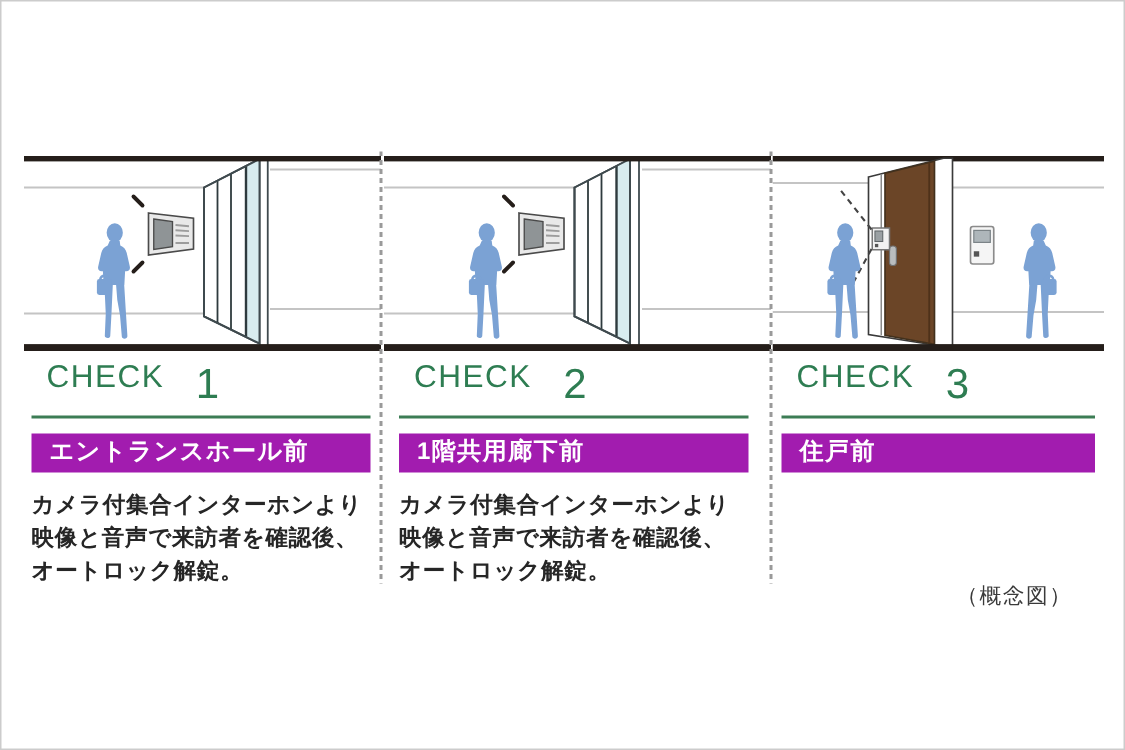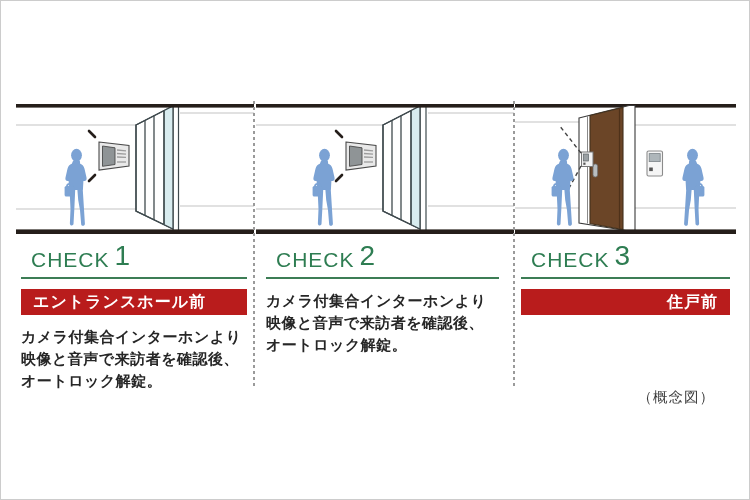--- a/index.html
+++ b/index.html
@@ -17,32 +17,32 @@
     position:absolute;top:100px;height:288px;width:2px;
     background:repeating-linear-gradient(to bottom,#9a9a9a 0 3px,transparent 3px 6px);
   }
   .sep-1{left:252px;}
   .sep-2{left:512px;}
   .check-col{position:absolute;top:239px;}
   .col-1{left:20px;width:226px;}
   .col-2{left:265px;width:233px;}
   .col-3{left:520px;width:209px;}
   .check-heading{
-    display:flex;align-items:flex-end;gap:5px;
+    display:flex;align-items:flex-start;gap:21px;
     color:#2e7d52;border-bottom:2px solid #3c7d55;
     padding:0 0 5px 10px;
   }
   .check-word{font-size:21px;letter-spacing:1px;}
   .check-num{font-size:28px;}
   .location-banner{
-    margin-top:10px;background:#b91c1c;color:#ffffff;
+    margin-top:10px;background:#a21caf;color:#ffffff;
     font-size:16px;font-weight:bold;height:26px;line-height:26px;
     padding:0 12px;box-sizing:border-box;letter-spacing:1px;
   }
-  .location-banner.centered{text-align:right;}
+  .location-banner.centered{text-align:left;}
   .check-desc{
     margin-top:11px;font-size:15px;font-weight:600;line-height:22px;
     color:#262626;letter-spacing:0.5px;font-family:Liberation Serif, serif;
   }
   .diagram-note{
     position:absolute;top:387px;right:34px;
     font-size:14.5px;color:#3a3a3a;letter-spacing:1px;text-align:center;
   }
   .hidden-defs{position:absolute;width:0;height:0;overflow:hidden;}
 </style>
@@ -174,20 +174,21 @@
     </div>
     <div class="location-banner">エントランスホール前</div>
     <div class="check-desc">カメラ付集合インターホンより映像と音声で来訪者を確認後、オートロック解錠。</div>
   </div>
 
   <div class="check-col col-2">
     <div class="check-heading">
       <span class="check-word">CHECK</span>
       <span class="check-num">2</span>
     </div>
+    <div class="location-banner">1階共用廊下前</div>
     <div class="check-desc">カメラ付集合インターホンより映像と音声で来訪者を確認後、オートロック解錠。</div>
   </div>
 
   <div class="check-col col-3">
     <div class="check-heading">
       <span class="check-word">CHECK</span>
       <span class="check-num">3</span>
     </div>
     <div class="location-banner centered">住戸前</div>
   </div>

